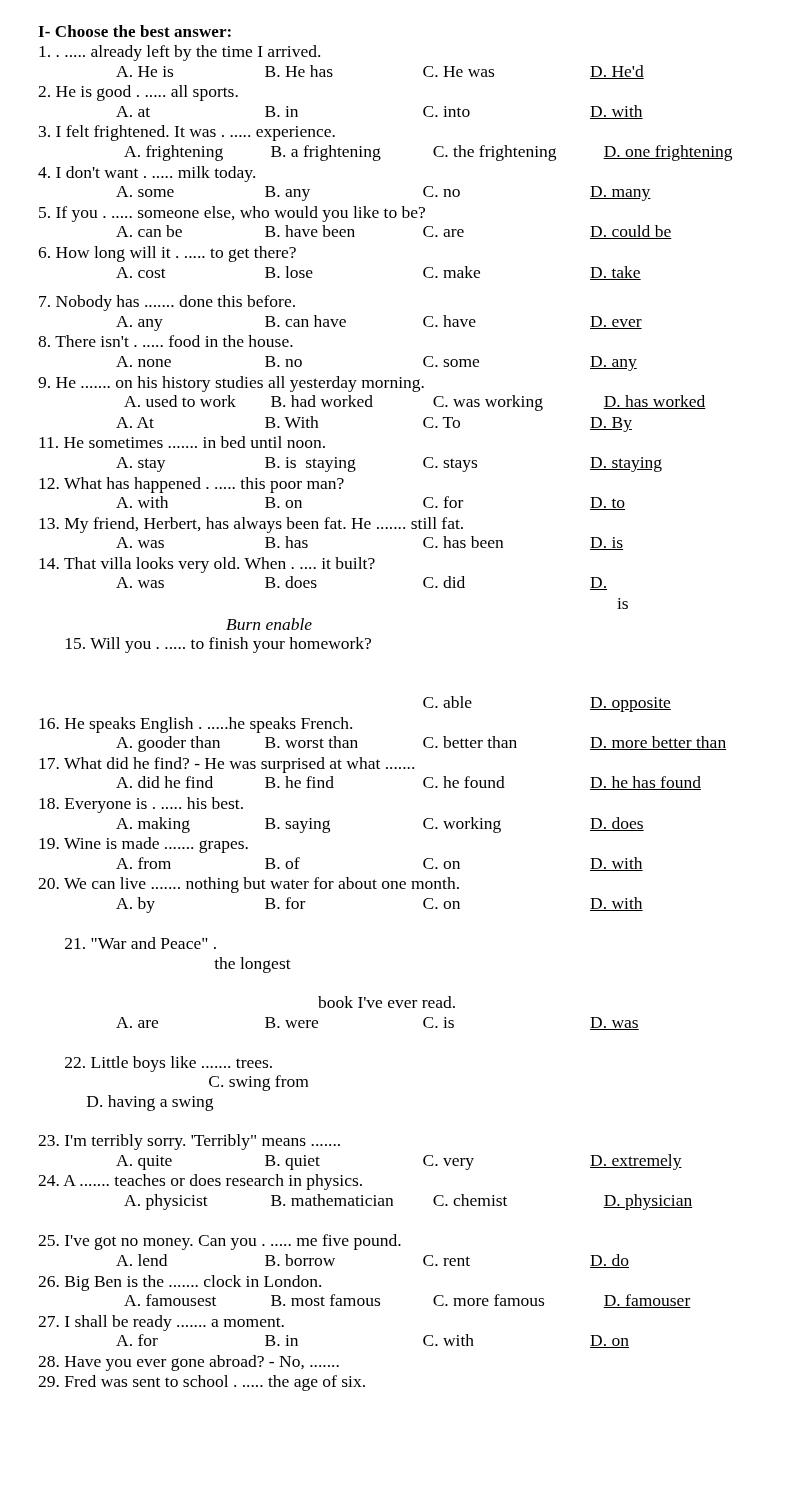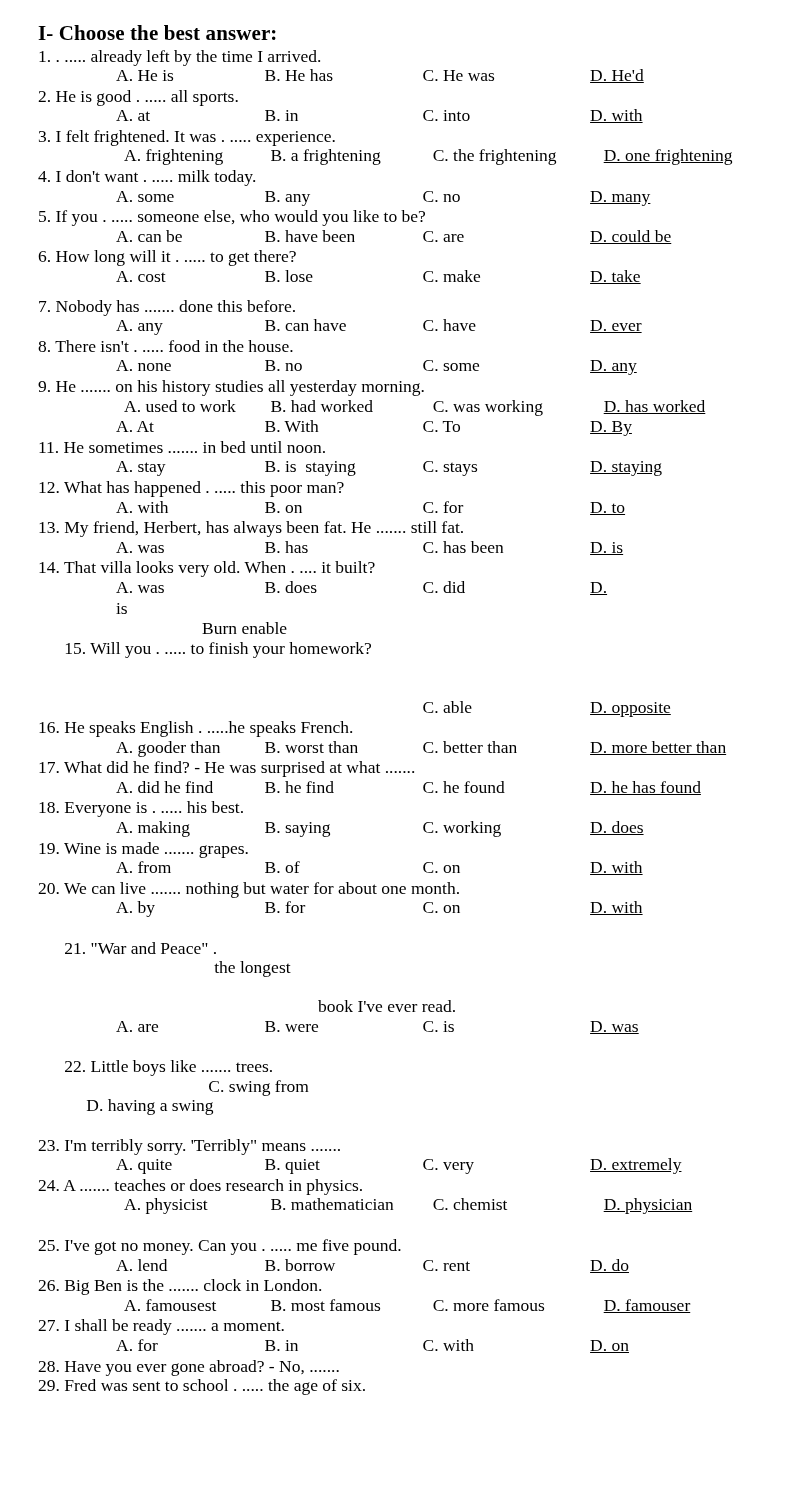--- a/index.html
+++ b/index.html
@@ -15,36 +15,37 @@
     font-size: 17.5px;
     line-height: 1.12;
   }
   .page {
     width: 800px;
     box-sizing: border-box;
     padding: 22px 28px 10px 38px;
   }
   .doc-title {
     font-weight: bold;
-    font-size: 21px;
+    font-size: 17px;
     margin: 0 0 1px 0;
     letter-spacing: 0.1px;
   }
   .q-block {
     margin: 0;
   }
   .q-stem {
     margin: 0;
     white-space: pre-wrap;
   }
   .options {
     display: flex;
     flex-direction: row;
     padding-left: 78px;
     margin: 0 0 1px 0;
+    justify-content: flex-end;
   }
   .opt {
     box-sizing: border-box;
     padding-right: 6px;
     white-space: pre-wrap;
   }
   
   .opt.c0 { width: 155px; }
   .opt.c1 { width: 165px; }
   .opt.c2 { width: 175px; }
@@ -55,22 +56,23 @@
   .options.ind2 .opt.c0 { width: 147px; }
 
   .spacer-sm { height: 9px; }
   .spacer-lg { height: 20px; }
 
   .overlap-line {
     position: relative;
   }
   .overlap-line .over {
     position: absolute;
-    left: 164px;
+    left: 188px;
     top: 0;
+    font-style: italic;
   }
   .center-line2 {
     padding-left: 280px;
   }
   .q21-optrow .opt.c0 { width: 155px; }
 </style>
 </head>
 <body>
 
 <div class="page">

